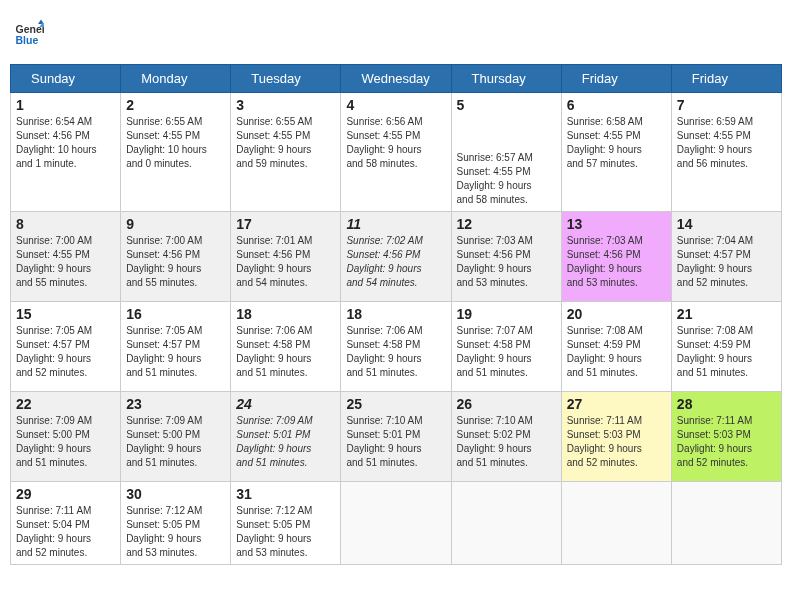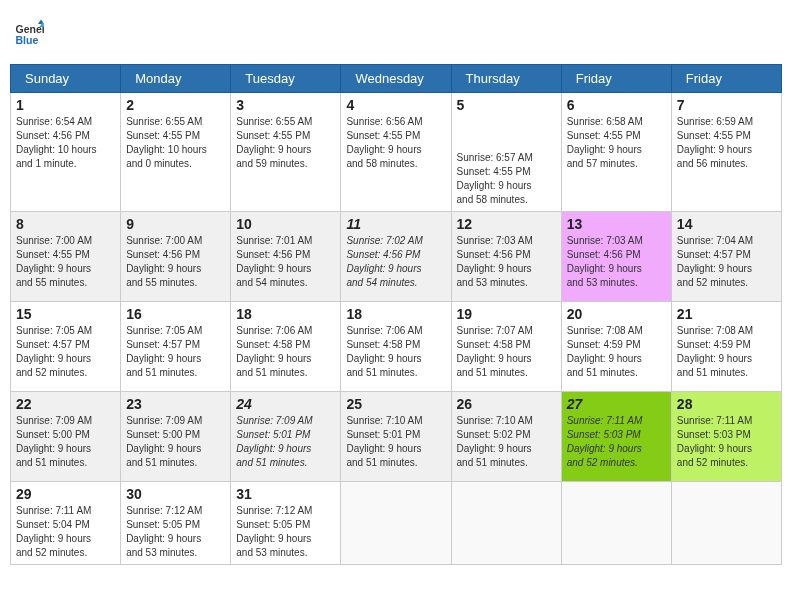--- a/index.html
+++ b/index.html
@@ -56,21 +56,21 @@
     }
     .calendar {
       width: 100%;
       border-collapse: collapse;
       font-size: 11px;
     }
     .calendar th {
       background-color: #2c6fad;
       color: white;
       text-align: left;
-      padding: 6px 14px;
+      padding: 6px 20px;
       font-size: 13px;
       font-weight: normal;
       border: 1px solid #1a5a9a;
     }
     .calendar td {
       border: 1px solid #ccc;
       vertical-align: top;
       padding: 4px 5px;
       width: calc(100% / 7);
       height: 90px;
@@ -193,21 +193,21 @@
 and 55 minutes.</div>
         </td>
         <td style="background: rgb(240, 240, 240);">
           <span class="day-number">9</span>
           <div class="day-info" style="white-space: pre-line;">Sunrise: 7:00 AM
 Sunset: 4:56 PM
 Daylight: 9 hours
 and 55 minutes.</div>
         </td>
         <td style="background: rgb(240, 240, 240);">
-          <span class="day-number">10</span>
+          <span class="day-number">17</span>
           <div class="day-info" style="white-space: pre-line;">Sunrise: 7:01 AM
 Sunset: 4:56 PM
 Daylight: 9 hours
 and 54 minutes.</div>
         </td>
         <td style="background: rgb(240, 240, 240); font-style: italic;">
           <span class="day-number">11</span>
           <div class="day-info" style="white-space: pre-line;">Sunrise: 7:02 AM
 Sunset: 4:56 PM
 Daylight: 9 hours
@@ -315,21 +315,21 @@
 Daylight: 9 hours
 and 51 minutes.</div>
         </td>
         <td style="background: rgb(240, 240, 240);">
           <span class="day-number">26</span>
           <div class="day-info" style="white-space: pre-line;">Sunrise: 7:10 AM
 Sunset: 5:02 PM
 Daylight: 9 hours
 and 51 minutes.</div>
         </td>
-        <td style="background: #84cc16; font-style: italic;">
+        <td style="background: #fef9c3;">
           <span class="day-number">27</span>
           <div class="day-info" style="white-space: pre-line;">Sunrise: 7:11 AM
 Sunset: 5:03 PM
 Daylight: 9 hours
 and 52 minutes.</div>
         </td>
         <td style="background: #bef264;">
           <span class="day-number">28</span>
           <div class="day-info" style="white-space: pre-line;">Sunrise: 7:11 AM
 Sunset: 5:03 PM

